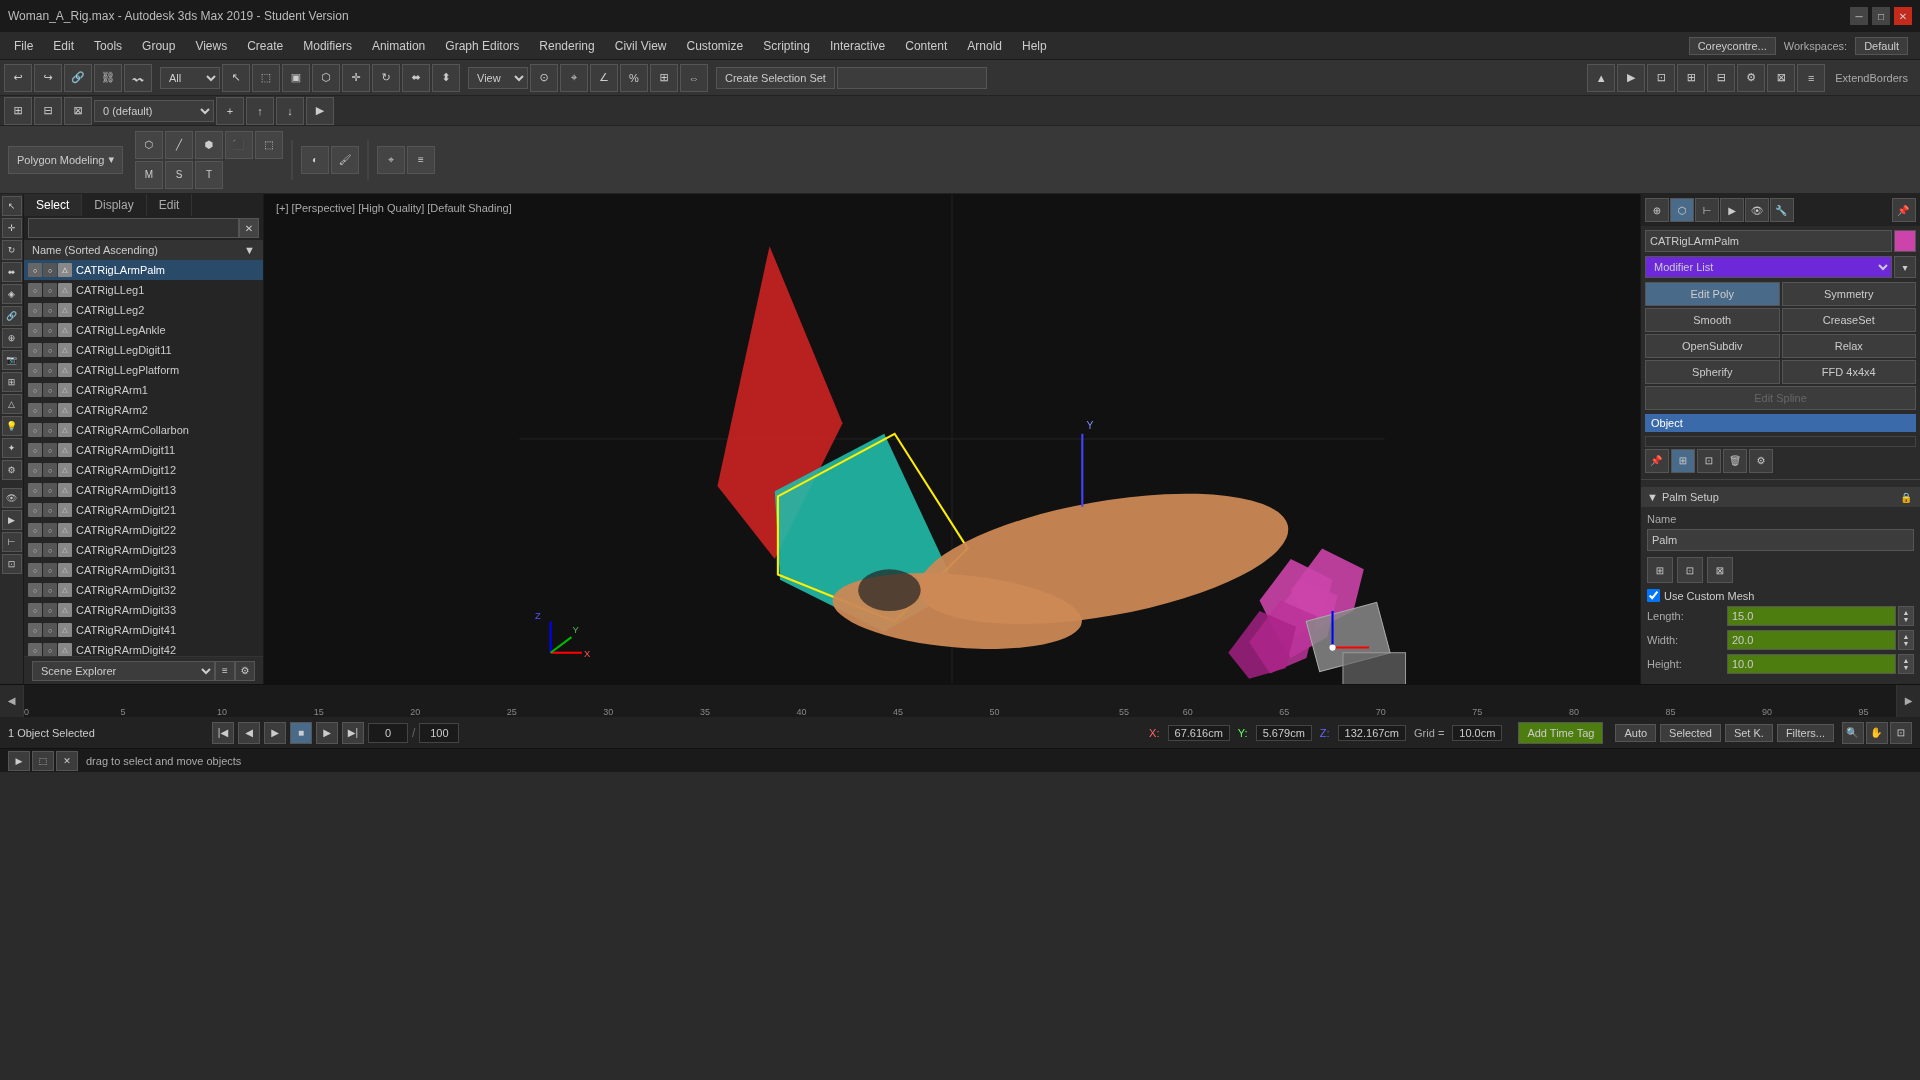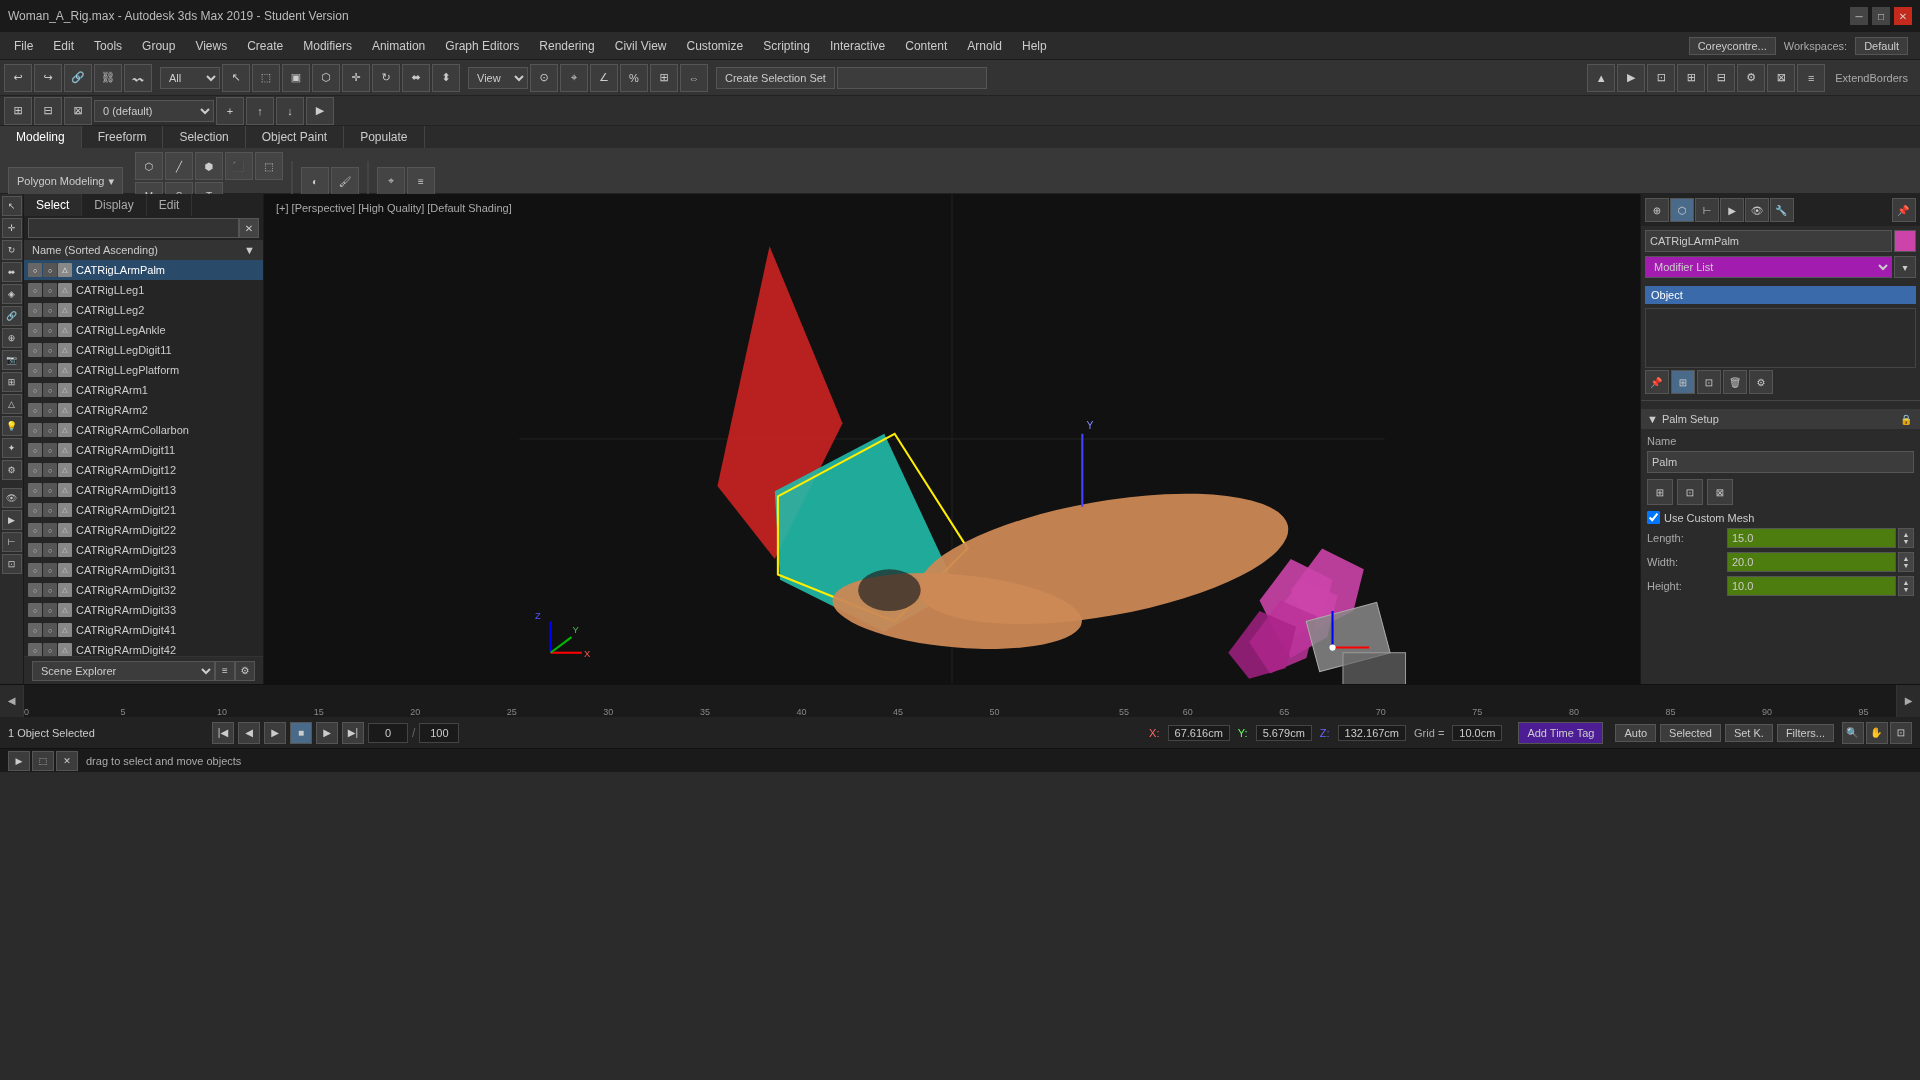--- a/index.html
+++ b/index.html
@@ -192,27 +192,20 @@
   <select class="tb-select" style="width:120px;">
     <option>0 (default)</option>
   </select>
   <div class="tb-btn">+</div>
   <div class="tb-btn">↑</div>
   <div class="tb-btn">↓</div>
   <div class="tb-btn">▶</div>
 </div>
 
 <div id="ribbon">
-  <div id="ribbon-tabs">
-    <div class="ribbon-tab active">Modeling</div>
-    <div class="ribbon-tab">Freeform</div>
-    <div class="ribbon-tab">Selection</div>
-    <div class="ribbon-tab">Object Paint</div>
-    <div class="ribbon-tab">Populate</div>
-  </div>
   <div id="ribbon-content">
     <div class="ribbon-btn" style="font-size:11px;padding:0 8px;">
       <span>Polygon Modeling</span>
       <span style="margin-left:4px;">▾</span>
     </div>
     <div style="display:flex;flex-direction:column;gap:2px;margin-left:8px;">
       <div style="display:flex;gap:2px;">
         <div class="ribbon-btn">⬡</div>
         <div class="ribbon-btn">╱</div>
         <div class="ribbon-btn">⬢</div>
@@ -509,26 +502,37 @@
       <div style="flex:1;"></div>
       <div class="panel-icon">📌</div>
     </div>
 
     <div style="display:flex;align-items:center;gap:2px;padding:4px;">
       <input class="name-input" style="flex: 1 1 0%; height: 22px; background: rgb(60, 60, 60); border: 1px solid rgb(85, 85, 85); color: rgb(204, 204, 204); font-size: 11px; padding: 0px 4px;" value="CATRigLArmPalm">
       <div class="color-swatch" style="width:22px;height:22px;background:#cc44aa;border:1px solid #555;cursor:pointer;"></div>
     </div>
 
     <div style="display:flex;align-items:center;gap:2px;padding:0 4px 4px;">
-      <select style="flex:1;height:22px;background:#a21caf;border:1px solid #555;color:#ccc;font-size:11px;padding:0 4px;">
+      <select style="flex:1;height:22px;background:#6d28d9;border:1px solid #555;color:#ccc;font-size:11px;padding:0 4px;">
         <option>Modifier List</option>
       </select>
       <div style="width:22px;height:22px;background:#3c3c3c;border:1px solid #555;display:flex;align-items:center;justify-content:center;cursor:pointer;font-size:10px;color:#ccc;">▾</div>
     </div>
 
+    <div style="display:grid;grid-template-columns:1fr 1fr;gap:2px;padding:0 4px;">
+      <div class="mod-btn active">Edit Poly</div>
+      <div class="mod-btn">Symmetry</div>
+      <div class="mod-btn">Smooth</div>
+      <div class="mod-btn">CreaseSet</div>
+      <div class="mod-btn">OpenSubdiv</div>
+      <div class="mod-btn">Relax</div>
+      <div class="mod-btn">Spherify</div>
+      <div class="mod-btn">FFD 4x4x4</div>
+      <div class="mod-btn disabled" style="grid-column:1/3;">Edit Spline</div>
+    </div>
 
     <div style="margin:4px;background:#3a6aaa;padding:3px 6px;font-size:11px;color:#fff;">Object</div>
     <div style="margin:0 4px;background:#2b2b2b;height:60px;border:1px solid #444;"></div>
 
     <div style="display:flex;gap:2px;padding:2px 4px;">
       <div class="panel-icon">📌</div>
       <div class="panel-icon active" style="background:#4a6a8a;">⊞</div>
       <div class="panel-icon">⊡</div>
       <div class="panel-icon">🗑</div>
       <div class="panel-icon">⚙</div>
@@ -655,21 +659,21 @@
     <span style="color:#66ff66;">Y:</span>
     <span style="background:#1a1a1a;border:1px solid #444;padding:1px 6px;">5.679cm</span>
     <span style="color:#6666ff;">Z:</span>
     <span style="background:#1a1a1a;border:1px solid #444;padding:1px 6px;">132.167cm</span>
     <span style="color:#aaa;">Grid =</span>
     <span style="background:#1a1a1a;border:1px solid #444;padding:1px 6px;">10.0cm</span>
   </div>
 
   <div style="width:8px;"></div>
 
-  <button style="height:22px;background:#4c1d95;border:1px solid #555;color:#ccc;font-size:11px;padding:0 8px;cursor:pointer;">Add Time Tag</button>
+  <button style="height:22px;background:#4d7c0f;border:1px solid #555;color:#ccc;font-size:11px;padding:0 8px;cursor:pointer;">Add Time Tag</button>
 
   <div style="width:4px;"></div>
 
   <button class="auto-key">Auto</button>
   <button class="selected-btn">Selected</button>
   <button class="selected-btn">Set K.</button>
   <button class="selected-btn">Filters...</button>
 
   <div style="display:flex;gap:2px;margin-left:4px;">
     <div class="play-btn">🔍</div>

